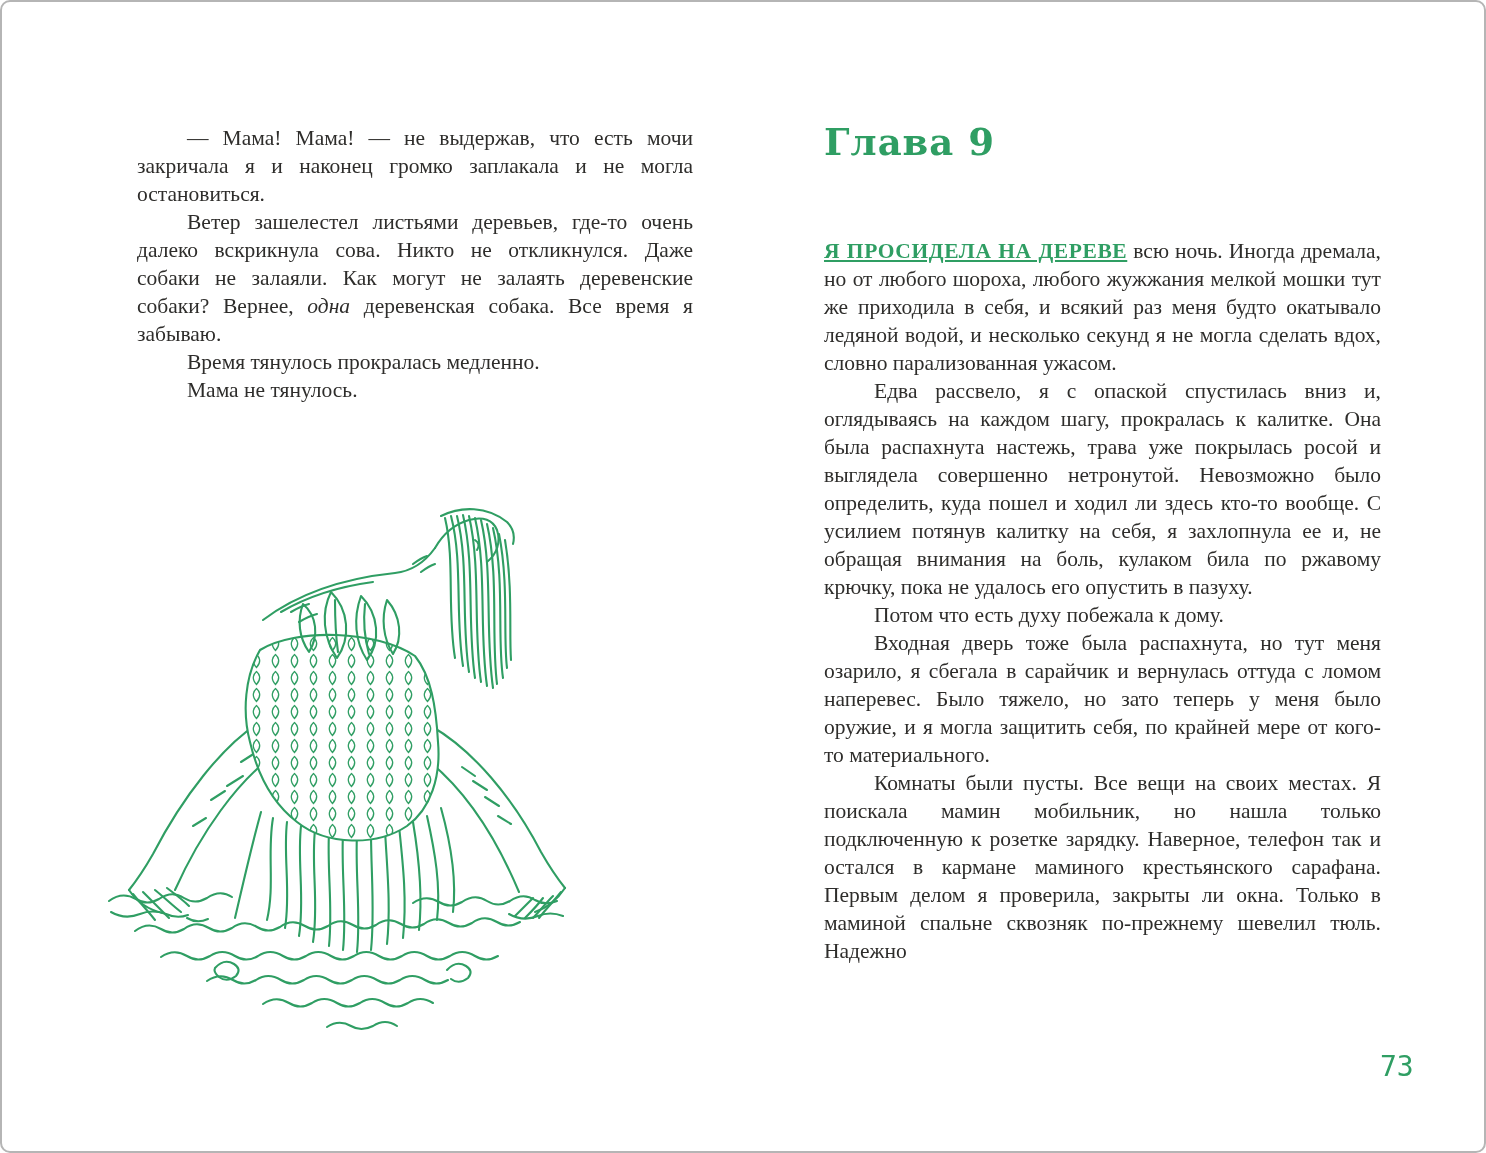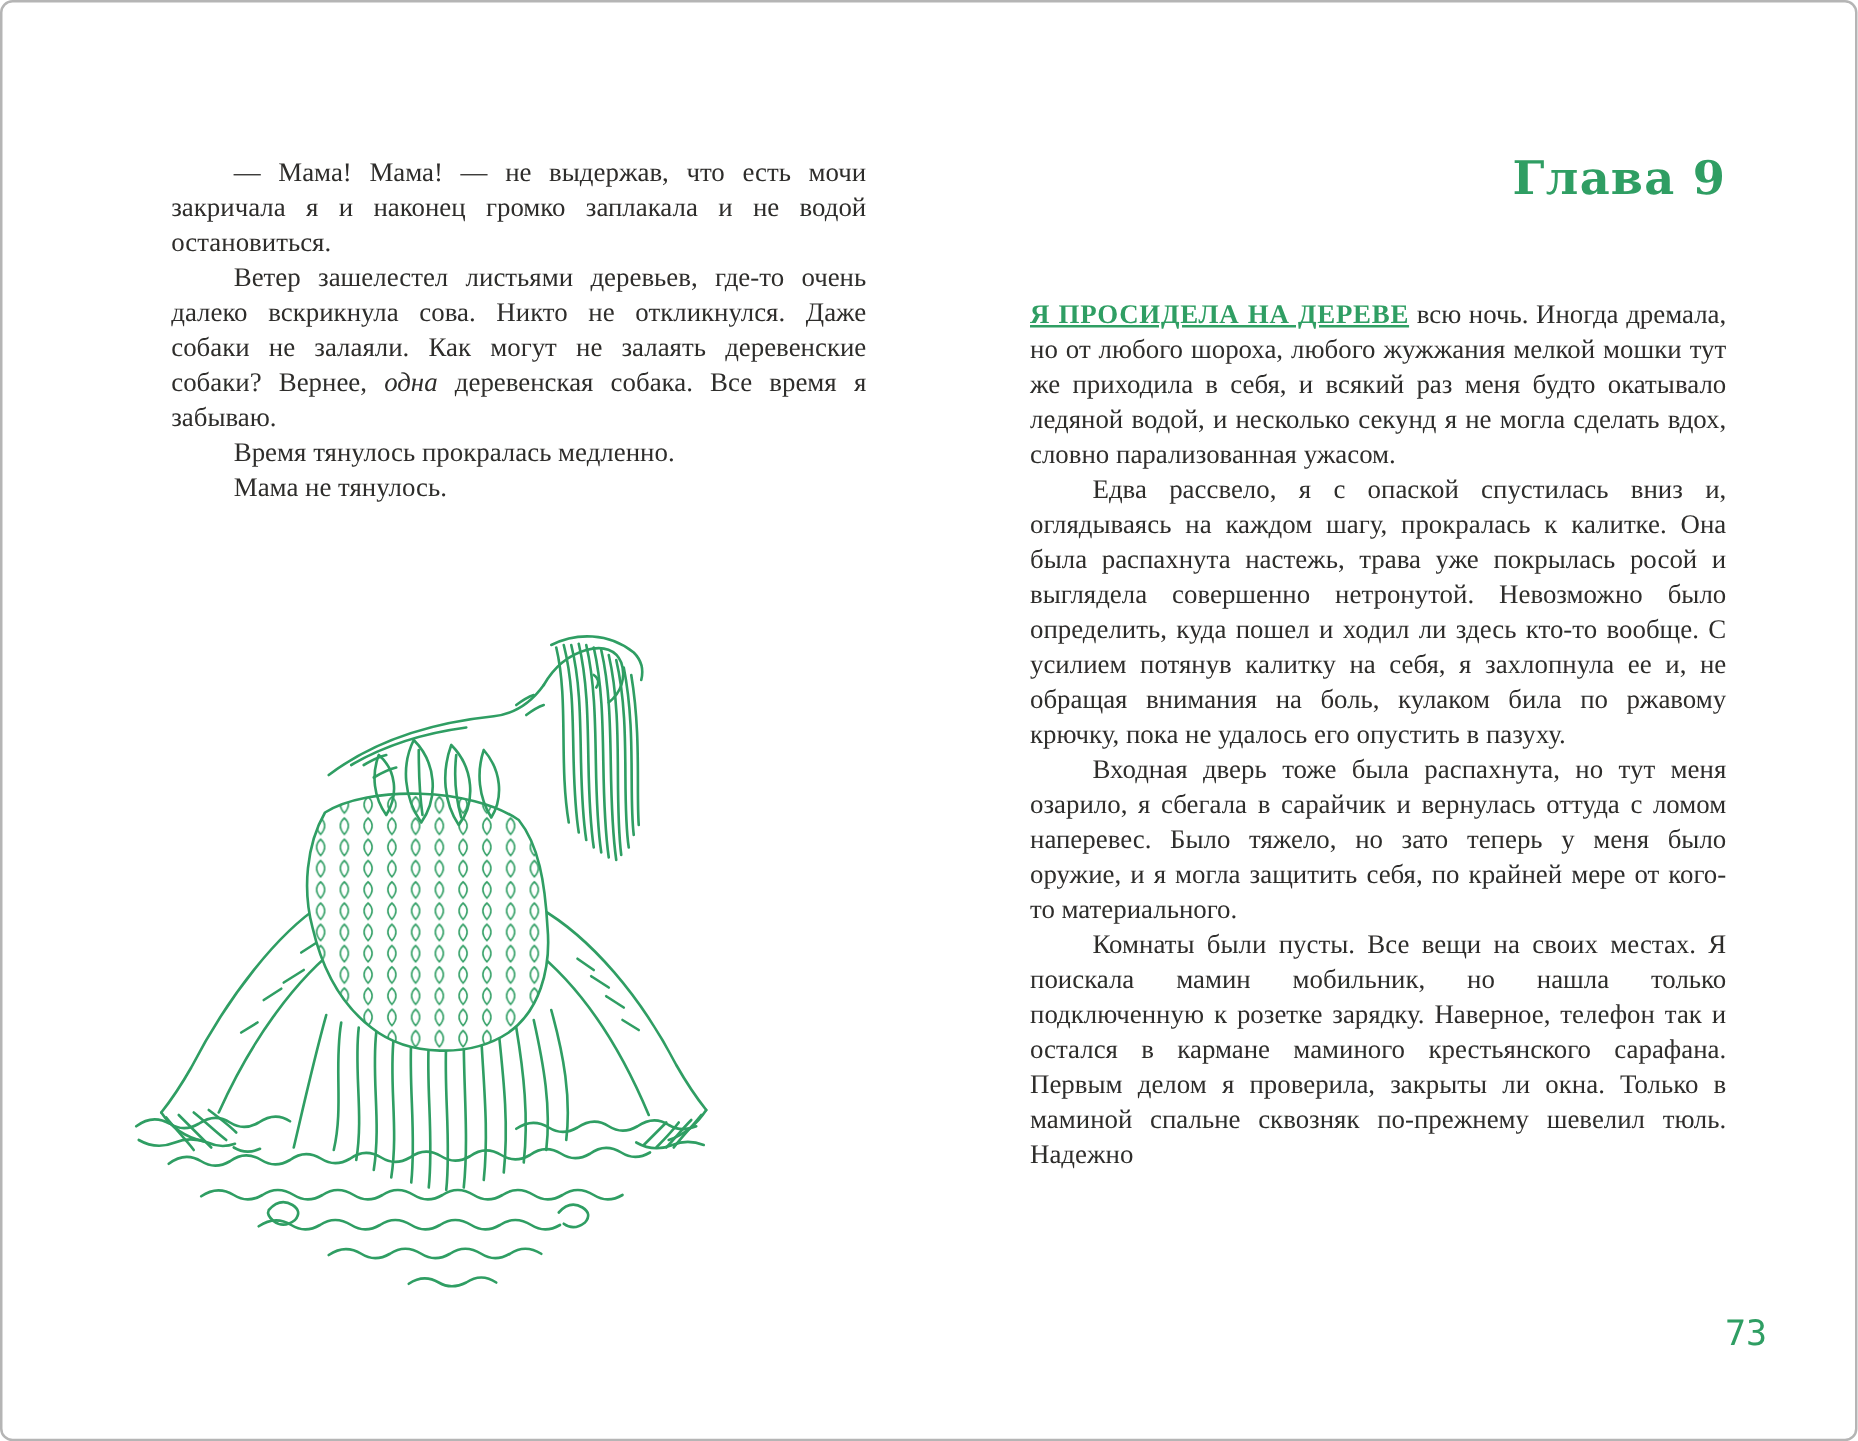--- a/index.html
+++ b/index.html
@@ -37,21 +37,21 @@
   .lead-in{
     color:var(--green);
     font-weight:bold;
     letter-spacing:0.6px;
     text-decoration:underline;
   }
   .chapter-title{
     position:absolute;
     left:824px;top:120px;width:557px;
     margin:0;
-    text-align:right;
+    text-align:left;
     font-family:"DejaVu Serif","Liberation Serif",serif;
     font-weight:bold;
     font-size:37px;
     letter-spacing:1px;
     color:var(--green);
   }
   .page-number{
     position:absolute;
     left:1380px;top:1050px;
     font-family:"DejaVu Sans Mono",monospace;
@@ -66,21 +66,21 @@
 </style>
 </head>
 <body>
 
 <div class="frame"></div>
 
 <main>
 
   <section>
     <div class="text-col left-col">
-      <p class="indent">— Мама! Мама! — не выдержав, что есть мочи закричала я и наконец громко заплакала и не водой остановиться.</p>
+      <p class="indent">— Мама! Мама! — не выдержав, что есть мочи закричала я и наконец громко заплакала и не могла остановиться.</p>
       <p class="indent"><span>Ветер зашелестел листьями деревьев, где-то очень далеко вскрикнула сова. Никто не откликнулся. Даже собаки не залаяли. Как могут не залаять деревенские собаки? Вернее, </span><em>одна</em><span> деревенская собака. Все время я забываю.</span></p>
       <p class="indent">Время тянулось прокралась медленно.</p>
       <p class="indent">Мама не тянулось.</p>
     </div>
 
     <svg class="illustration" viewBox="0 0 618 560" role="img" aria-label="Зелёный контурный рисунок: согнувшаяся фигура, тело покрыто листьями, пряди волос и листва стекают в воду">
       <defs>
         <pattern id="leafPat" width="19" height="17" patternUnits="userSpaceOnUse">
           <rect width="19" height="17" fill="#ffffff"></rect>
           <path d="M9.5,1.5 C13,4.5 14.5,9 9.5,14.5 C4.5,9 6,4.5 9.5,1.5 Z" fill="none" stroke="#2f9e63" stroke-width="1.3"></path>
@@ -174,20 +174,21 @@
       </g>
     </svg>
   </section>
 
   <section>
     <h1 class="chapter-title">Глава 9</h1>
 
     <div class="text-col right-col">
       <p><span class="lead-in">Я ПРОСИДЕЛА НА ДЕРЕВЕ</span><span> всю ночь. Иногда дремала, но от любого шороха, любого жужжания мелкой мошки тут же приходила в себя, и всякий раз меня будто окатывало ледяной водой, и несколько секунд я не могла сделать вдох, словно парализованная ужасом.</span></p>
       <p class="indent">Едва рассвело, я с опаской спустилась вниз и, оглядываясь на каждом шагу, прокралась к калитке. Она была распахнута настежь, трава уже покрылась росой и выглядела совершенно нетронутой. Невозможно было определить, куда пошел и ходил ли здесь кто-то вообще. С усилием потянув калитку на себя, я захлопнула ее и, не обращая внимания на боль, кулаком била по ржавому крючку, пока не удалось его опустить в пазуху.</p>
+      <p class="indent">Потом что есть духу побежала к дому.</p>
       <p class="indent">Входная дверь тоже была распахнута, но тут меня озарило, я сбегала в сарайчик и вернулась оттуда с ломом наперевес. Было тяжело, но зато теперь у меня было оружие, и я могла защитить себя, по крайней мере от кого-то материального.</p>
       <p class="indent">Комнаты были пусты. Все вещи на своих местах. Я поискала мамин мобильник, но нашла только подключенную к розетке зарядку. Наверное, телефон так и остался в кармане маминого крестьянского сарафана. Первым делом я проверила, закрыты ли окна. Только в маминой спальне сквозняк по-прежнему шевелил тюль. Надежно</p>
     </div>
 
     <div class="page-number">73</div>
   </section>
 
 </main>
 
 </body></html>

